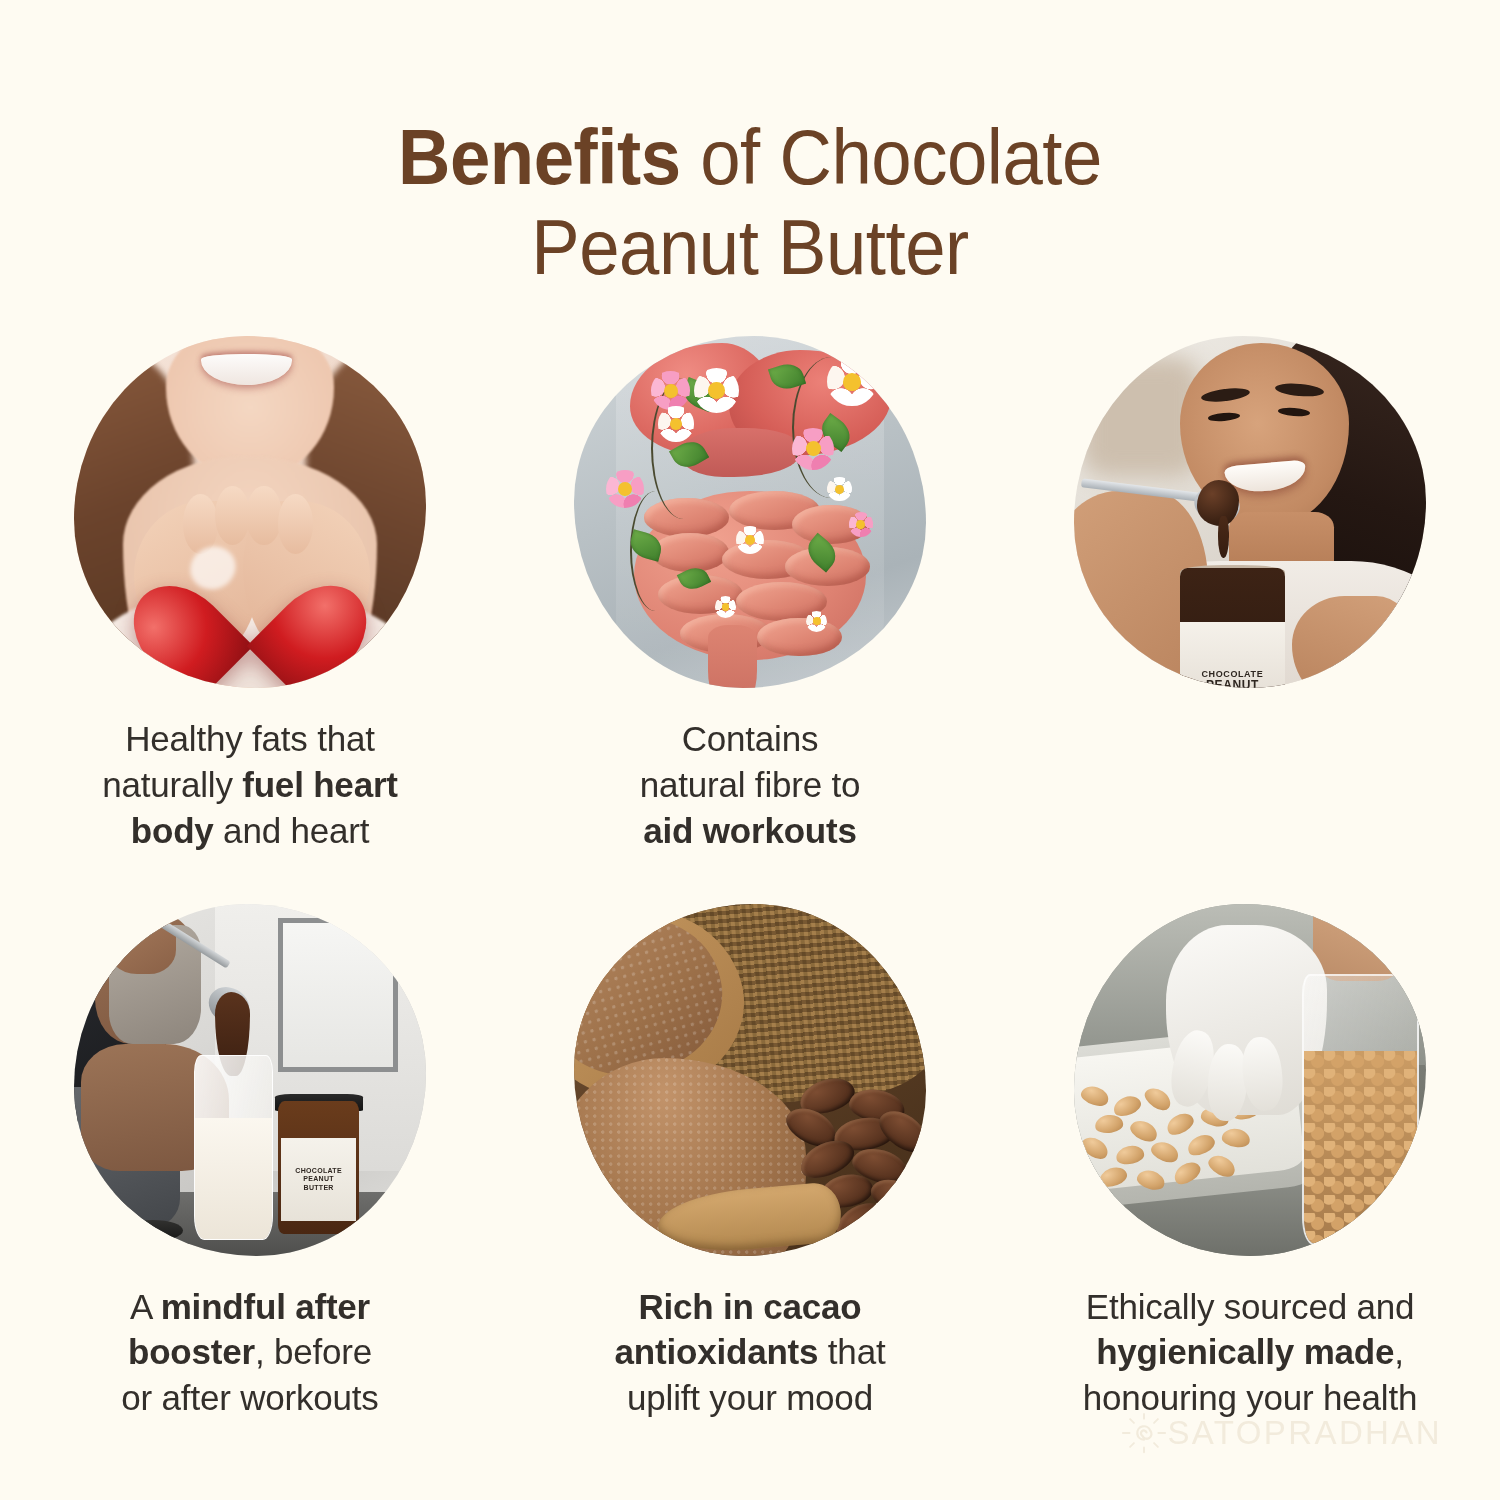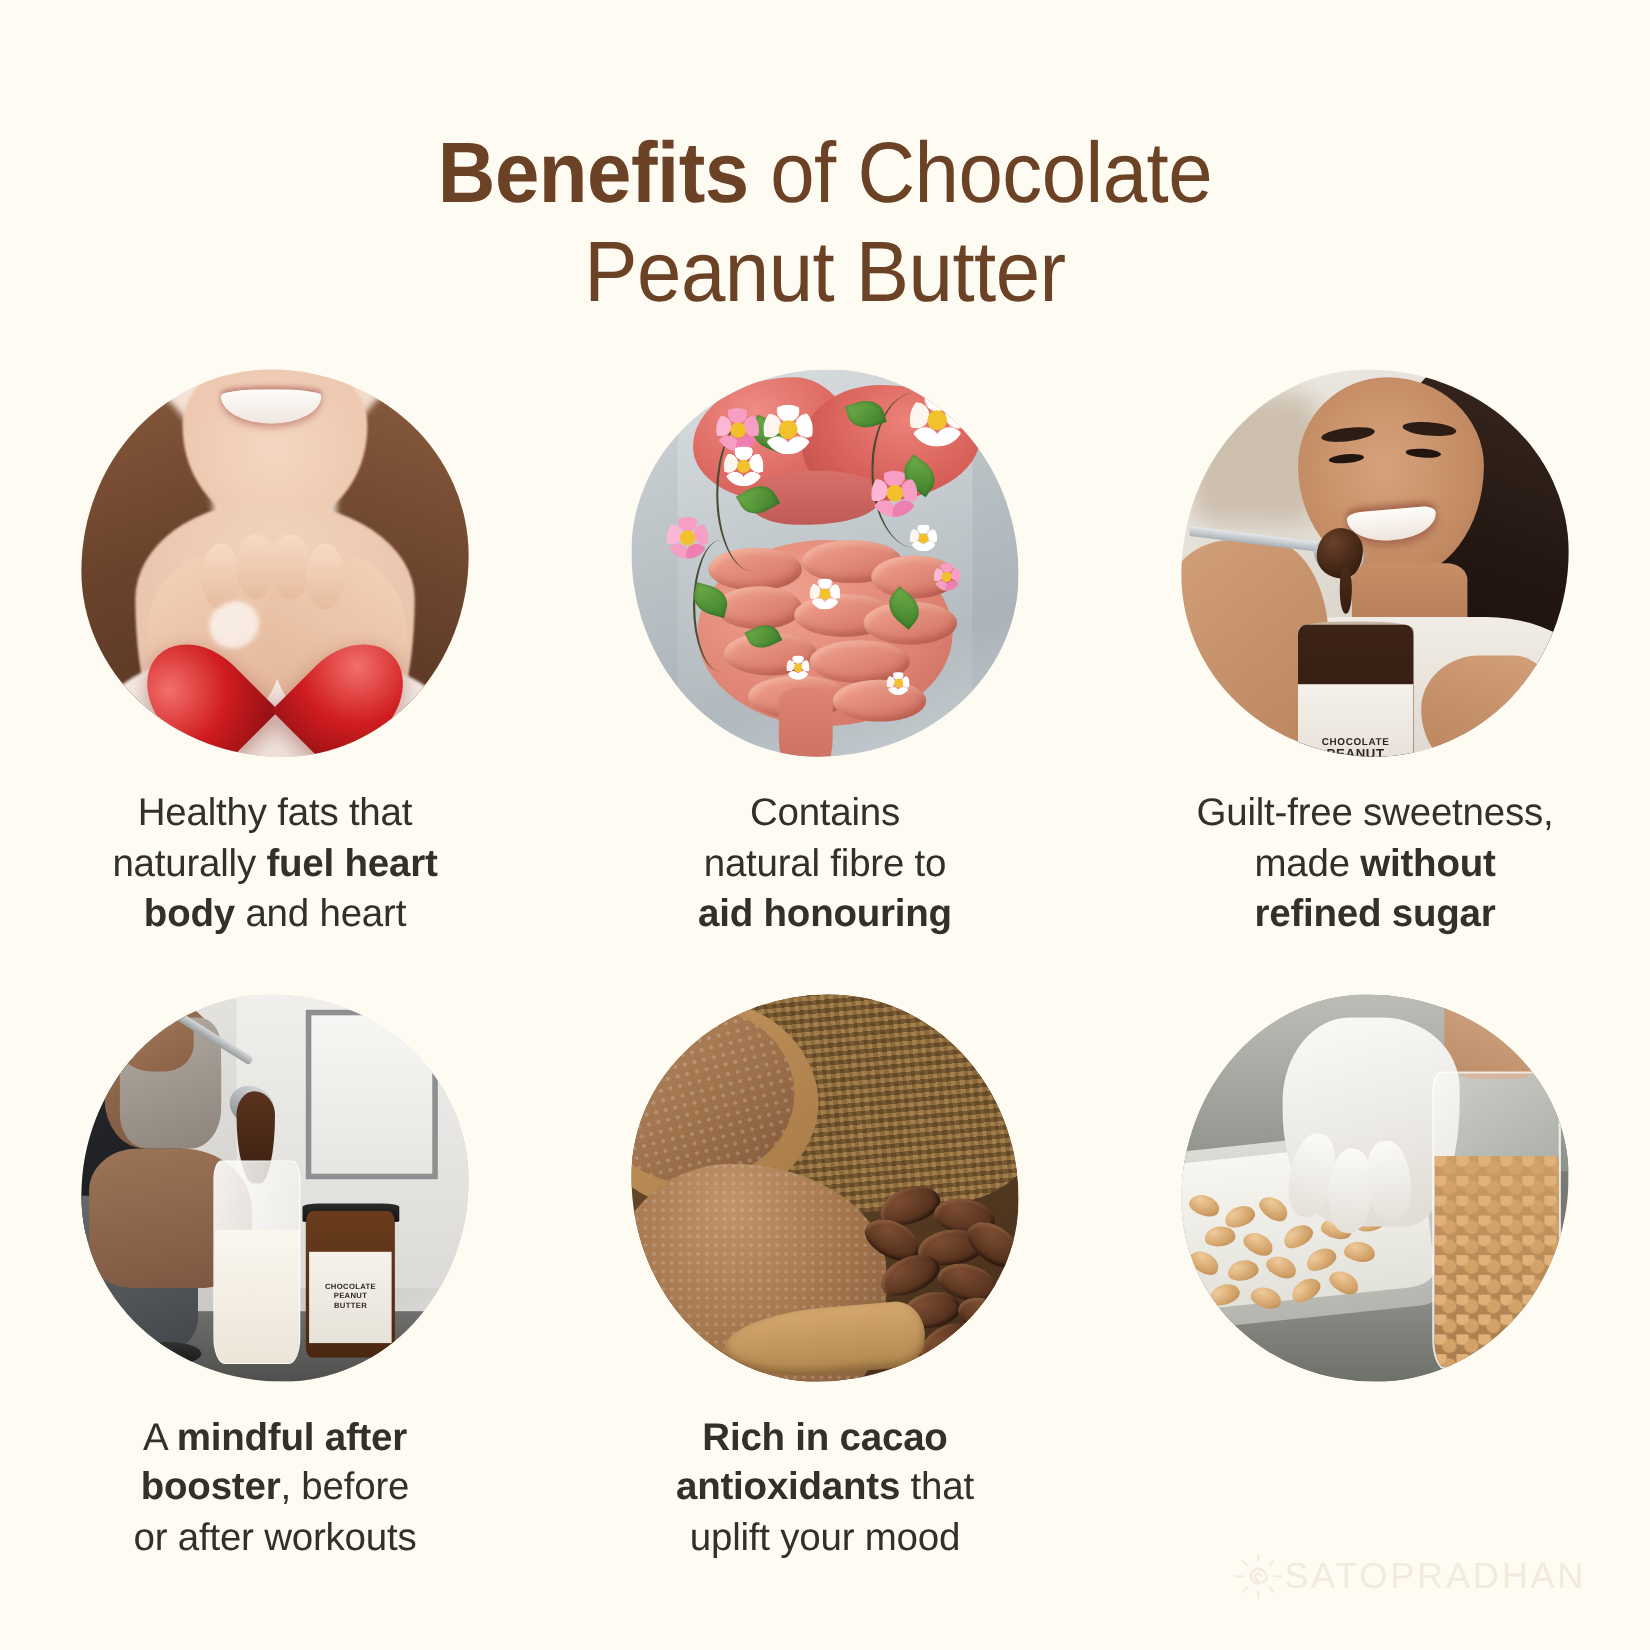--- a/index.html
+++ b/index.html
@@ -652,21 +652,21 @@
           </div>
         <div class="layer flower pw" style="left:40%;top:74%;width:6%;height:6%">
             <span class="pet"></span>
           </div>
         <div class="layer flower pw" style="left:66%;top:78%;width:6%;height:6%">
             <span class="pet"></span>
           </div>
       </div>
     </div>
     <div class="caption">
-      Contains<br>natural fibre to<br><b>aid honouring</b>
+      Contains<br>natural fibre to<br><b>aid workouts</b>
     </div>
   </div>
 
   <div class="cell">
     <div class="blob blob-c">
       <div class="scene s3">
         <div class="layer bg-blur-a"></div>
         <div class="layer bg-blur-b"></div>
         <div class="layer hair"></div>
         <div class="layer face"></div>
@@ -684,23 +684,20 @@
         <div class="layer choc-drip"></div>
         <div class="layer jar-rim"></div>
         <div class="layer jar">
           <div class="jar-label">
             <span class="lt">CHOCOLATE</span>
             <span class="lt lt2">PEANUT</span>
           </div>
         </div>
         <div class="layer hand-low"></div>
       </div>
-    </div>
-    <div class="caption">
-      Guilt-free sweetness,<br>made <b>without</b><br><b>refined sugar</b>
     </div>
   </div>
 
   <div class="cell">
     <div class="blob">
       <div class="scene s4">
         <div class="layer wall"></div>
         <div class="layer window"></div>
         <div class="layer counter"></div>
         <div class="layer torso-dark"></div>
@@ -783,20 +780,23 @@
         <div class="layer wrist"></div>
         <div class="layer glove"></div>
         <div class="layer glove-finger" style="left:28%;top:36%;width:11%;height:22%;transform:rotate(12deg)"></div>
         <div class="layer glove-finger" style="left:38%;top:40%;width:11%;height:22%;transform:rotate(4deg)"></div>
         <div class="layer glove-finger" style="left:48%;top:38%;width:11%;height:21%;transform:rotate(-6deg)"></div>
         <div class="layer jar">
             <div class="jar-nuts"></div>
           </div>
       </div>
     </div>
+    <div class="caption">
+      Ethically sourced and<br><b>hygienically made</b>,<br>honouring your health
+    </div>
   </div>
 
 </div>
 
 <div class="watermark">
   <svg class="wm-sun" viewBox="0 0 48 48">
     <g stroke="#f2ebdc" stroke-width="2" stroke-linecap="round" fill="none">
       <path d="M24 9 L24 4"></path>
         <path d="M24 44 L24 39"></path>
       <path d="M9 24 L2 24"></path>

